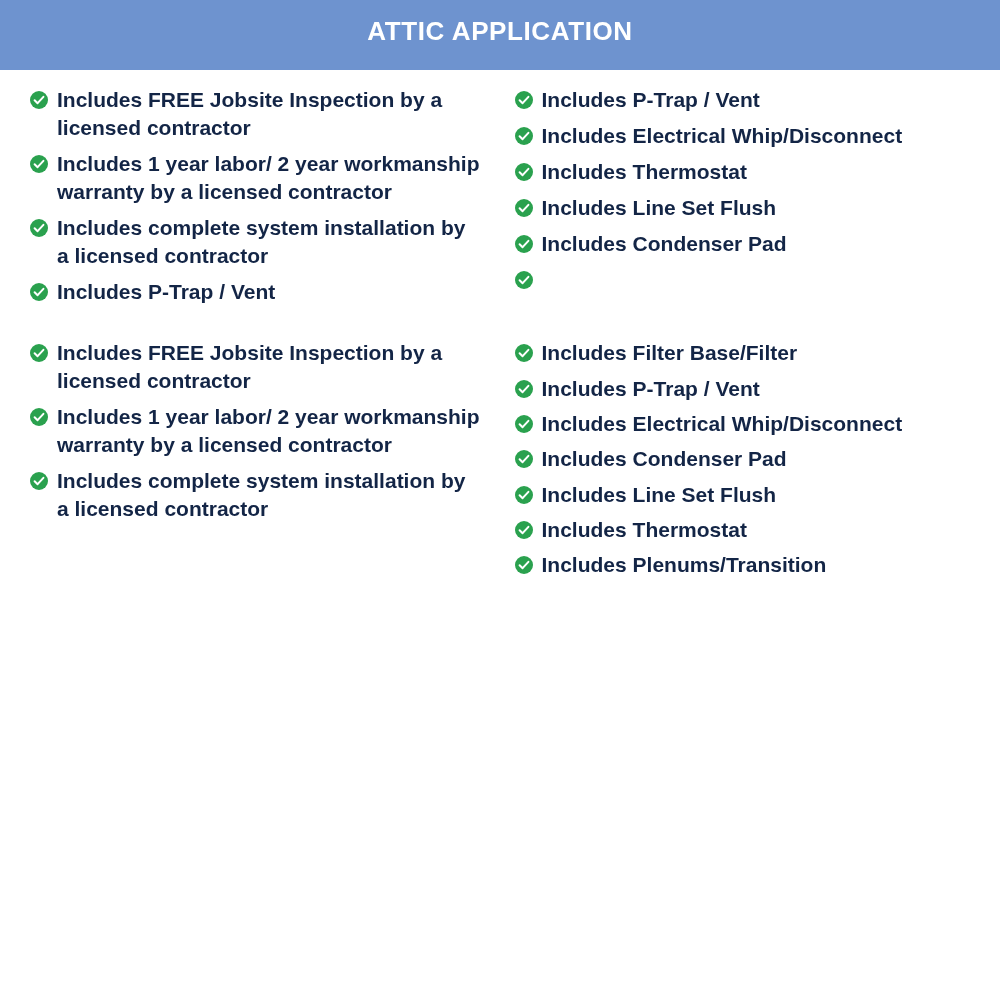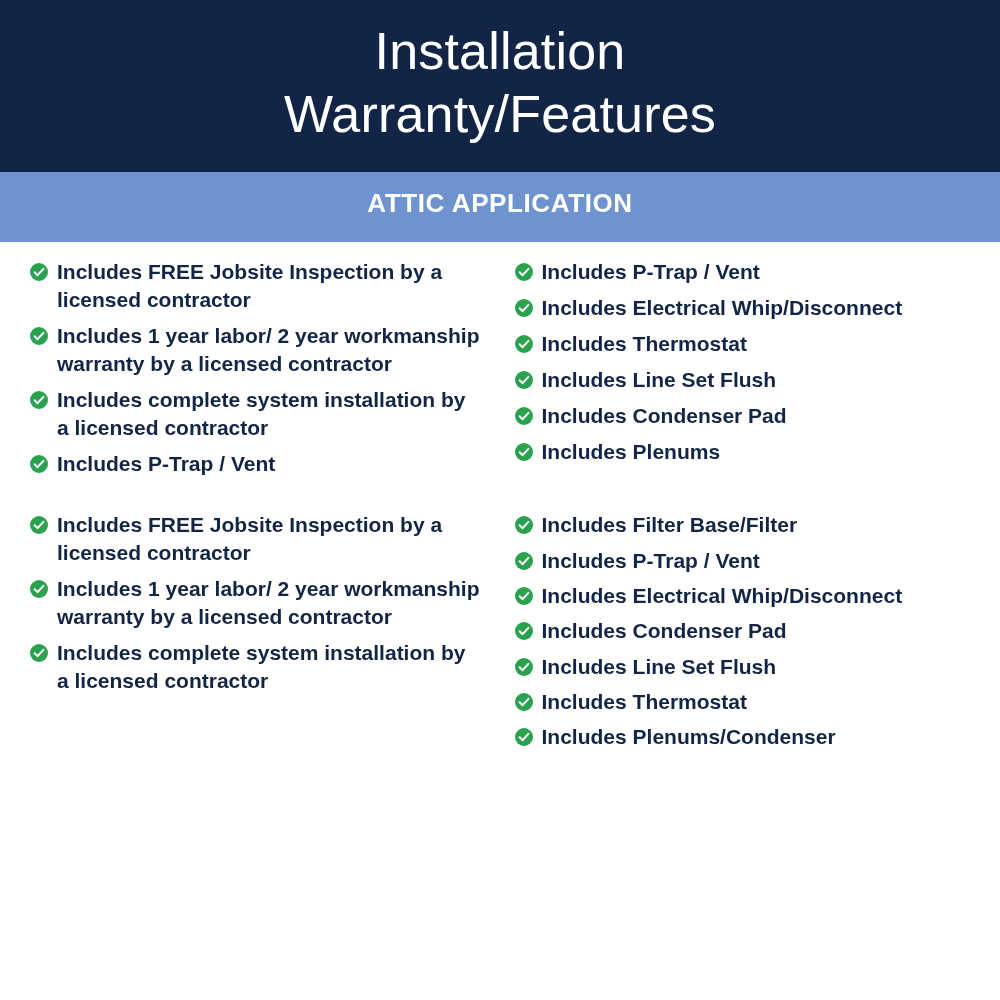--- a/index.html
+++ b/index.html
@@ -92,24 +92,20 @@
   }
   
   .dense li { margin-bottom: 4px; }
   .dense .feature-text { line-height: 1.30; text-align: center; }
 </style>
 </head>
 <body>
 
 <div class="page">
 
-  <div class="header">
-    <div class="header-title">Installation
-Warranty/Features</div>
-  </div>
 
   <div class="section-bar">ATTIC APPLICATION</div>
   <div class="section-body">
     <div class="col col-left">
       <ul class="feature-list">
         <li>
           <span class="check">
             <svg width="18" height="18" viewBox="0 0 18 18">
                 <circle cx="9" cy="9" r="9" fill="#2aa14e"></circle>
                 <path d="M4.6 9.2 L7.6 12.2 L13.4 5.8" fill="none" stroke="#ffffff" stroke-width="2" stroke-linecap="round" stroke-linejoin="round"></path>
@@ -193,21 +189,20 @@
           </span>
           <span class="feature-text">Includes Condenser Pad</span>
         </li>
         <li>
           <span class="check">
             <svg width="18" height="18" viewBox="0 0 18 18">
                 <circle cx="9" cy="9" r="9" fill="#2aa14e"></circle>
                 <path d="M4.6 9.2 L7.6 12.2 L13.4 5.8" fill="none" stroke="#ffffff" stroke-width="2" stroke-linecap="round" stroke-linejoin="round"></path>
               </svg>
           </span>
-          <span class="feature-text">Includes Plenums</span>
         </li>
       </ul>
     </div>
   </div>
 
   <div class="section-body">
     <div class="col col-left">
       <ul class="feature-list">
         <li>
           <span class="check">
@@ -294,19 +289,19 @@
           </span>
           <span class="feature-text">Includes Thermostat</span>
         </li>
         <li>
           <span class="check">
             <svg width="18" height="18" viewBox="0 0 18 18">
                 <circle cx="9" cy="9" r="9" fill="#2aa14e"></circle>
                 <path d="M4.6 9.2 L7.6 12.2 L13.4 5.8" fill="none" stroke="#ffffff" stroke-width="2" stroke-linecap="round" stroke-linejoin="round"></path>
               </svg>
           </span>
-          <span class="feature-text">Includes Plenums/Condenser</span>
+          <span class="feature-text">Includes Plenums/Transition</span>
         </li>
       </ul>
     </div>
   </div>
 
 </div>
 
 </body></html>

